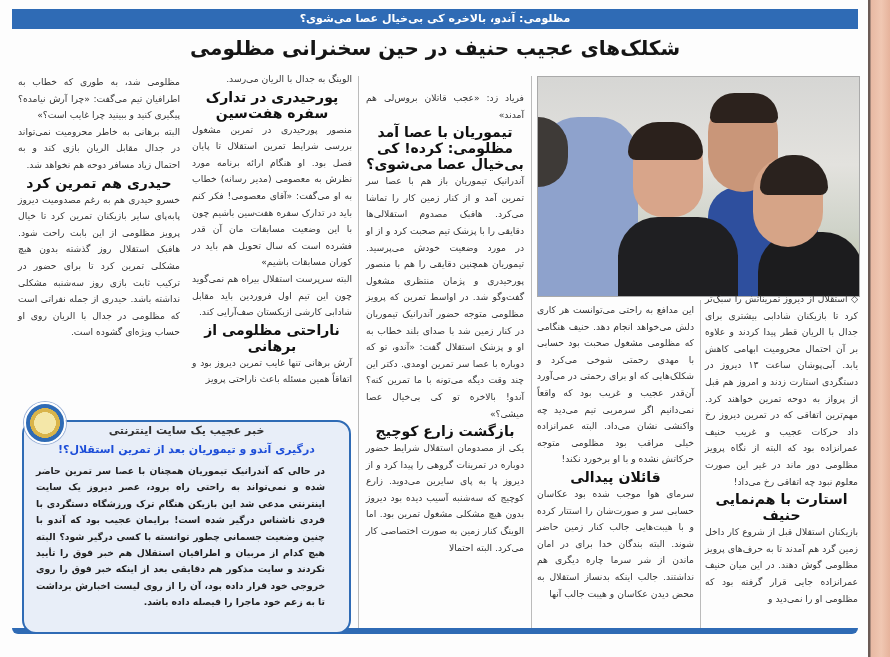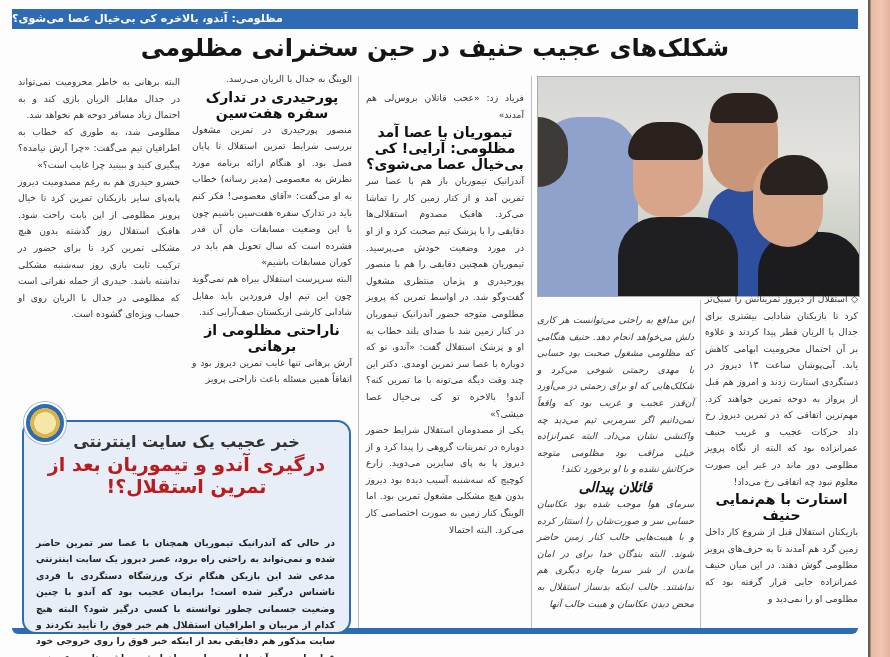--- a/index.html
+++ b/index.html
@@ -2,45 +2,45 @@
 <html><head>
 <meta charset="utf-8">
 <style>
   html, body { margin:0; padding:0; }
   body { width:890px; height:657px; background:#ffffff; position:relative; overflow:hidden;
          font-family:"DejaVu Sans", sans-serif; color:#222; }
   .page { position:absolute; left:0; top:0; width:868px; height:657px; background:#fdfdfd; }
   .right-edge { position:absolute; left:868px; top:0; width:22px; height:657px;
          background:linear-gradient(to right,#6b5b55 0,#6b5b55 2px,#e8b9a3 3px,#f0c7b2 60%,#e6b39c 100%); }
   .kicker-bar { position:absolute; left:12px; top:9px; width:846px; height:20px; background:#2f6bb5;
-         color:#fff; font-size:11px; font-weight:bold; text-align:left; line-height:20px; direction:rtl; }
+         color:#fff; font-size:11px; font-weight:bold; text-align:center; line-height:20px; direction:rtl; }
   .headline { position:absolute; left:12px; top:30px; width:846px; height:36px; text-align:center;
-         direction:rtl; font-size:24px; font-weight:bold; color:#151515; line-height:36px; letter-spacing:-0.5px; }
+         direction:rtl; font-size:20px; font-weight:bold; color:#151515; line-height:36px; letter-spacing:-0.5px; }
   .col { position:absolute; direction:rtl; text-align:justify; font-size:9.2px; line-height:16.6px; color:#333; }
   .col p { margin:0; }
   .sub { font-weight:bold; text-align:center; font-size:14px; color:#111; line-height:16px; margin:1px 0; }
   .photo { position:absolute; left:537px; top:76px; width:321px; height:219px; border:1px solid #aaa; overflow:hidden;
          background:linear-gradient(180deg,#d6d6d4 0%,#e3e2de 40%,#cfd3c9 70%,#b9c1a2 100%); }
   .photo .p1 { position:absolute; left:0; top:40px; width:100px; height:190px; background:#8ea2cc; border-radius:40px 40px 0 0; }
   .photo .p1h { position:absolute; left:0; top:40px; width:30px; height:70px; background:#3e3a37; border-radius:0 30px 30px 0; }
   .photo .p2 { position:absolute; left:80px; top:140px; width:120px; height:90px; background:#1f1f22; border-radius:40px 40px 0 0; }
   .photo .p2h { position:absolute; left:95px; top:50px; width:70px; height:90px; background:#d8a58a; border-radius:35px 35px 30px 30px; }
   .photo .p2hair { position:absolute; left:90px; top:45px; width:75px; height:38px; background:#2b211c; border-radius:38px 38px 10px 10px; }
   .photo .p3 { position:absolute; left:170px; top:110px; width:110px; height:120px; background:#2e4f9e; border-radius:30px 30px 0 0; }
   .photo .p3h { position:absolute; left:170px; top:20px; width:70px; height:95px; background:#c99679; border-radius:35px; }
   .photo .p3hair { position:absolute; left:172px; top:16px; width:68px; height:30px; background:#2c221d; border-radius:34px 34px 8px 8px; }
   .photo .p4 { position:absolute; left:220px; top:155px; width:105px; height:80px; background:#1c1c1e; border-radius:40px 40px 0 0; }
   .photo .p4h { position:absolute; left:215px; top:80px; width:70px; height:90px; background:#d6a487; border-radius:35px; }
   .photo .p4hair { position:absolute; left:222px; top:78px; width:68px; height:40px; background:#2a221e; border-radius:34px 34px 8px 8px; }
   .box { position:absolute; left:22px; top:420px; width:325px; height:210px; background:#e8eef8;
          border:2px solid #2f6bb5; border-radius:14px; direction:rtl; }
   .box-shadow { position:absolute; left:12px; top:628px; width:846px; height:6px; background:#2f6bb5; border-radius:0 0 6px 6px; }
-  .box .kick { text-align:center; font-size:16px; font-weight:bold; color:#333; margin-top:10px; }
-  .box .bh { text-align:center; font-size:19px; font-weight:bold; color:#b91c1c; margin-top:2px; line-height:22px; }
-  .box .bt { font-size:9.2px; line-height:16.4px; color:#222; text-align:justify; padding:2px 14px 0 12px; font-weight:bold;margin-top:36px; }
+  .box .kick { text-align:center; font-size:11px; font-weight:bold; color:#333; margin-top:2px; }
+  .box .bh { text-align:center; font-size:11px; font-weight:bold; color:#1d4ed8; margin-top:2px; line-height:22px; }
+  .box .bt { font-size:9.2px; line-height:16.4px; color:#222; text-align:justify; padding:2px 24px 0 12px; font-weight:bold; }
   .logo { position:absolute; left:24px; top:402px; width:38px; height:38px; border-radius:50%;
          background:radial-gradient(circle,#f4e7a8 0 40%,#d9b44a 41% 55%,#2f6bb5 56% 100%); border:2px solid #fff;
          box-shadow:0 0 0 1px #9bb1d6; }
   .vrule { position:absolute; width:1px; background:#bbb; }
 </style>
 </head>
 <body>
 
 <div class="page">
   <div class="kicker-bar">مظلومی: آندو، بالاخره کی بی‌خیال عصا می‌شوی؟</div>
@@ -60,48 +60,50 @@
     <div class="p4hair"></div>
   </div>
 
   <div class="col" style="left:705px; top:291px; width:153px;">
     <p>◇ استقلال از دیروز تمریناتش را سبک‌تر کرد تا بازیکنان شادابی بیشتری برای جدال با الریان قطر پیدا کردند و علاوه بر آن احتمال محرومیت ابهامی کاهش یابد. آبی‌پوشان ساعت ۱۳ دیروز در دستگردی استارت زدند و امروز هم قبل از پرواز به دوحه تمرین خواهند کرد. مهم‌ترین اتفاقی که در تمرین دیروز رخ داد حرکات عجیب و غریب حنیف عمرانزاده بود که البته از نگاه پرویز مظلومی دور ماند در غیر این صورت معلوم نبود چه اتفاقی رخ می‌داد!</p>
     <div class="sub">استارت با هم‌نمایی حنیف</div>
     <p>بازیکنان استقلال قبل از شروع کار داخل زمین گرد هم آمدند تا به حرف‌های پرویز مظلومی گوش دهند. در این میان حنیف عمرانزاده جایی قرار گرفته بود که مظلومی او را نمی‌دید و</p>
   </div>
   <div class="vrule" style="left:700px; top:300px; height:330px;"></div>
 
-  <div class="col" style="left:537px; top:312px; width:157px;font-style:italic;">
+  <div class="col" style="left:537px; top:302px; width:157px;">
     <p>این مدافع به راحتی می‌توانست هر کاری دلش می‌خواهد انجام دهد. حنیف هنگامی که مظلومی مشغول صحبت بود حسابی با مهدی رحمتی شوخی می‌کرد و شکلک‌هایی که او برای رحمتی در می‌آورد آن‌قدر عجیب و غریب بود که واقعاً نمی‌دانیم اگر سرمربی تیم می‌دید چه واکنشی نشان می‌داد. البته عمرانزاده خیلی مراقب بود مظلومی متوجه حرکاتش نشده و با او برخورد نکند!</p>
     <div class="sub">قائلان پیدا‌لی</div>
     <p>سرمای هوا موجب شده بود عکاسان حسابی سر و صورت‌شان را استتار کرده و با هیبت‌هایی جالب کنار زمین حاضر شوند. البته بندگان خدا برای در امان ماندن از شر سرما چاره دیگری هم نداشتند. جالب اینکه بدنساز استقلال به محض دیدن عکاسان و هیبت جالب آنها</p>
   </div>
   <div class="vrule" style="left:531px; top:76px; height:554px;"></div>
 
   <div class="col" style="left:366px; top:90px; width:158px;">
     <p>فریاد زد: «عجب قاتلان بروس‌لی هم آمدند»</p>
     <div class="sub" style="white-space:pre-line">تیموریان با عصا آمد
-مظلومی: آرایی! کی بی‌خیال عصا می‌شوی؟</div>
+مظلومی: کرده! کی بی‌خیال عصا می‌شوی؟</div>
     <p>آندرانیک تیموریان باز هم با عصا سر تمرین آمد و از کنار زمین کار را تماشا می‌کرد. هافبک مصدوم استقلالی‌ها دقایقی را با پزشک تیم صحبت کرد و از او در مورد وضعیت خودش می‌پرسید. تیموریان همچنین دقایقی را هم با منصور پورحیدری و پژمان منتظری مشغول گفت‌وگو شد. در اواسط تمرین که پرویز مظلومی متوجه حضور آندرانیک تیموریان در کنار زمین شد با صدای بلند خطاب به او و پزشک استقلال گفت: «آندو، تو که دوباره با عصا سر تمرین اومدی. دکتر این چند وقت دیگه می‌تونه با ما تمرین کنه؟ آندو! بالاخره تو کی بی‌خیال عصا میشی؟»</p>
+    <div class="sub">بازگشت زارع کوچیج</div>
     <p>یکی از مصدومان استقلال شرایط حضور دوباره در تمرینات گروهی را پیدا کرد و از دیروز پا به پای سایرین می‌دوید. زارع کوچیج که سه‌شنبه آسیب دیده بود دیروز بدون هیچ مشکلی مشغول تمرین بود. اما الوینگ کنار زمین به صورت اختصاصی کار می‌کرد. البته احتمالا</p>
   </div>
   <div class="vrule" style="left:358px; top:76px; height:554px;"></div>
 
   <div class="col" style="left:192px; top:60px; width:160px;margin-top:11px;">
     <p>الوینگ به جدال با الریان می‌رسد.</p>
     <div class="sub">پورحیدری در تدارک سفره هفت‌سین</div>
     <p>منصور پورحیدری در تمرین مشغول بررسی شرایط تمرین استقلال تا پایان فصل بود. او هنگام ارائه برنامه مورد نظرش به معصومی (مدیر رسانه) خطاب به او می‌گفت: «آقای معصومی! فکر کنم باید در تدارک سفره هفت‌سین باشیم چون با این وضعیت مسابقات مان آن قدر فشرده است که سال تحویل هم باید در کوران مسابقات باشیم»</p>
     <p>البته سرپرست استقلال بیراه هم نمی‌گوید چون این تیم اول فروردین باید مقابل شادابی کارشی ازبکستان صف‌آرایی کند.</p>
     <div class="sub">ناراحتی مظلومی از برهانی</div>
     <p>آرش برهانی تنها غایب تمرین دیروز بود و اتفاقاً همین مسئله باعث ناراحتی پرویز</p>
   </div>
 
   <div class="col" style="left:18px; top:74px; width:162px;">
+    <p>مظلومی شد، به طوری که خطاب به اطرافیان تیم می‌گفت: «چرا آرش نیامده؟ پیگیری کنید و ببینید چرا غایب است؟»</p>
     <p>البته برهانی به خاطر محرومیت نمی‌تواند در جدال مقابل الریان بازی کند و به احتمال زیاد مسافر دوحه هم نخواهد شد.</p>
-    <p>مظلومی شد، به طوری که خطاب به اطرافیان تیم می‌گفت: «چرا آرش نیامده؟ پیگیری کنید و ببینید چرا غایب است؟»</p>
+    <div class="sub">حیدری هم تمرین کرد</div>
     <p>خسرو حیدری هم به رغم مصدومیت دیروز پابه‌پای سایر بازیکنان تمرین کرد تا خیال پرویز مظلومی از این بابت راحت شود. هافبک استقلال روز گذشته بدون هیچ مشکلی تمرین کرد تا برای حضور در ترکیب ثابت بازی روز سه‌شنبه مشکلی نداشته باشد. حیدری از جمله نفراتی است که مظلومی در جدال با الریان روی او حساب ویژه‌ای گشوده است.</p>
   </div>
 
   <div class="box-shadow"></div>
   <div class="box">
     <div class="kick">خبر عجیب یک سایت اینترنتی</div>
     <div class="bh">درگیری آندو و تیموریان بعد از تمرین استقلال؟!</div>
     <div class="bt">در حالی که آندرانیک تیموریان همچنان با عصا سر تمرین حاضر شده و نمی‌تواند به راحتی راه برود، عصر دیروز یک سایت اینترنتی مدعی شد این بازیکن هنگام ترک ورزشگاه دستگردی با فردی ناشناس درگیر شده است! برایمان عجیب بود که آندو با چنین وضعیت جسمانی چطور توانسته با کسی درگیر شود؟ البته هیچ کدام از مربیان و اطرافیان استقلال هم خبر فوق را تأیید نکردند و سایت مذکور هم دقایقی بعد از اینکه خبر فوق را روی خروجی خود قرار داده بود، آن را از روی لیست اخبارش برداشت تا به زعم خود ماجرا را فیصله داده باشد.</div>
   </div>
   <div class="logo"></div>

